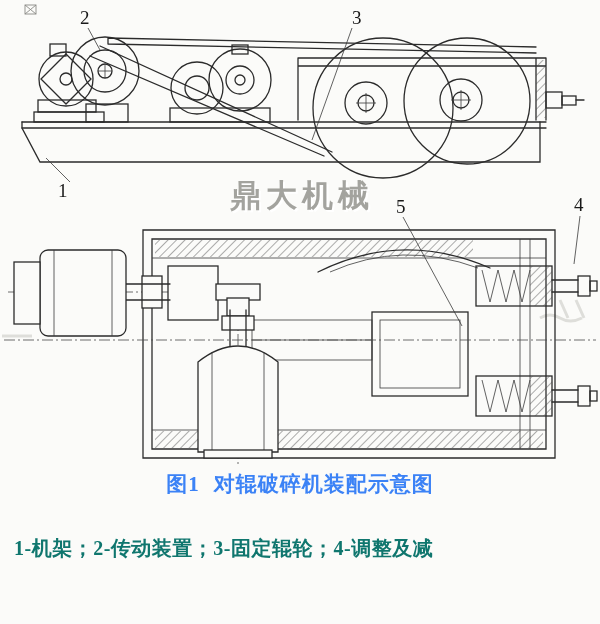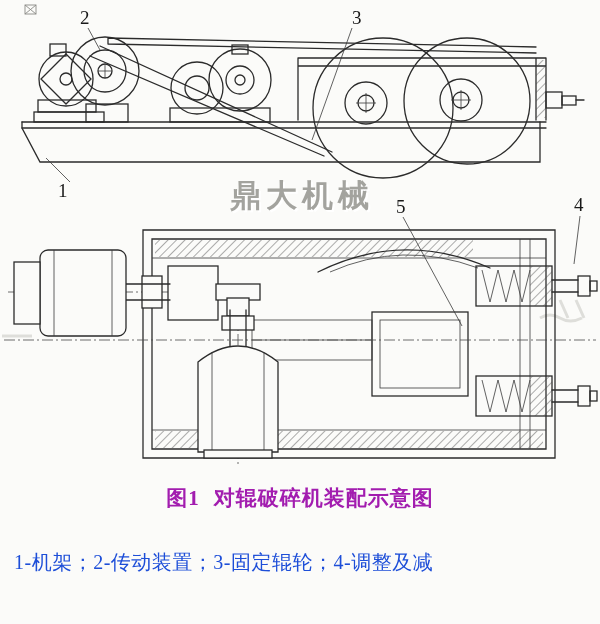--- a/index.html
+++ b/index.html
@@ -20,27 +20,27 @@
     font-family:"Liberation Serif","DejaVu Serif",serif;
     font-size:19px; fill:#181818;
   }
   .wm {
     font-family:"DejaVu Sans","Liberation Sans",sans-serif;
     font-size:31px; font-weight:bold; letter-spacing:5px;
   }
   .wm-back { fill:#ffffff; }
   .wm-front{ fill:#a3a39e; }
   .caption {
-    margin-top:14px; text-align:center;
-    font-size:21px; font-weight:700; color:#a21caf; letter-spacing:1px;
+    margin-top:0; text-align:center;
+    font-size:21px; font-weight:700; color:#3b82f6; letter-spacing:1px;
   }
   .caption .gap { display:inline-block; width:14px; }
   .legend {
     margin:28px 0 0 14px;
-    font-size:20px; font-weight:400; color:#1d4ed8;
+    font-size:20px; font-weight:700; color:#0f766e;
     line-height:44px; letter-spacing:0.5px;
   }
 </style>
 </head>
 <body>
 
 <div id="page">
 
   <svg width="600" height="470" viewBox="0 0 600 470">
     <defs>

